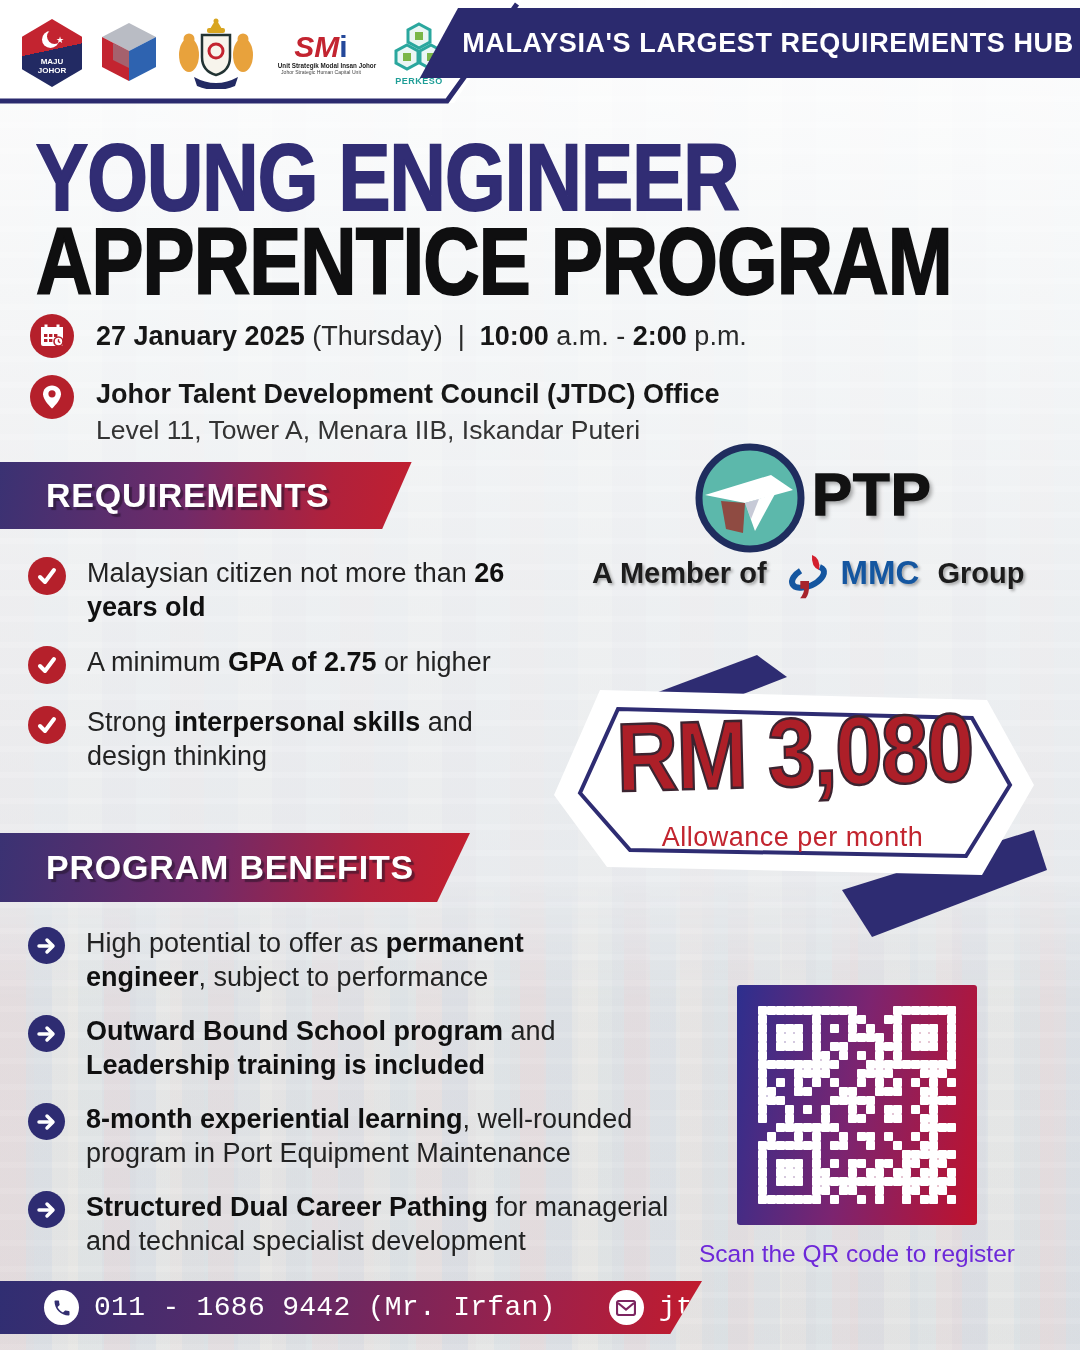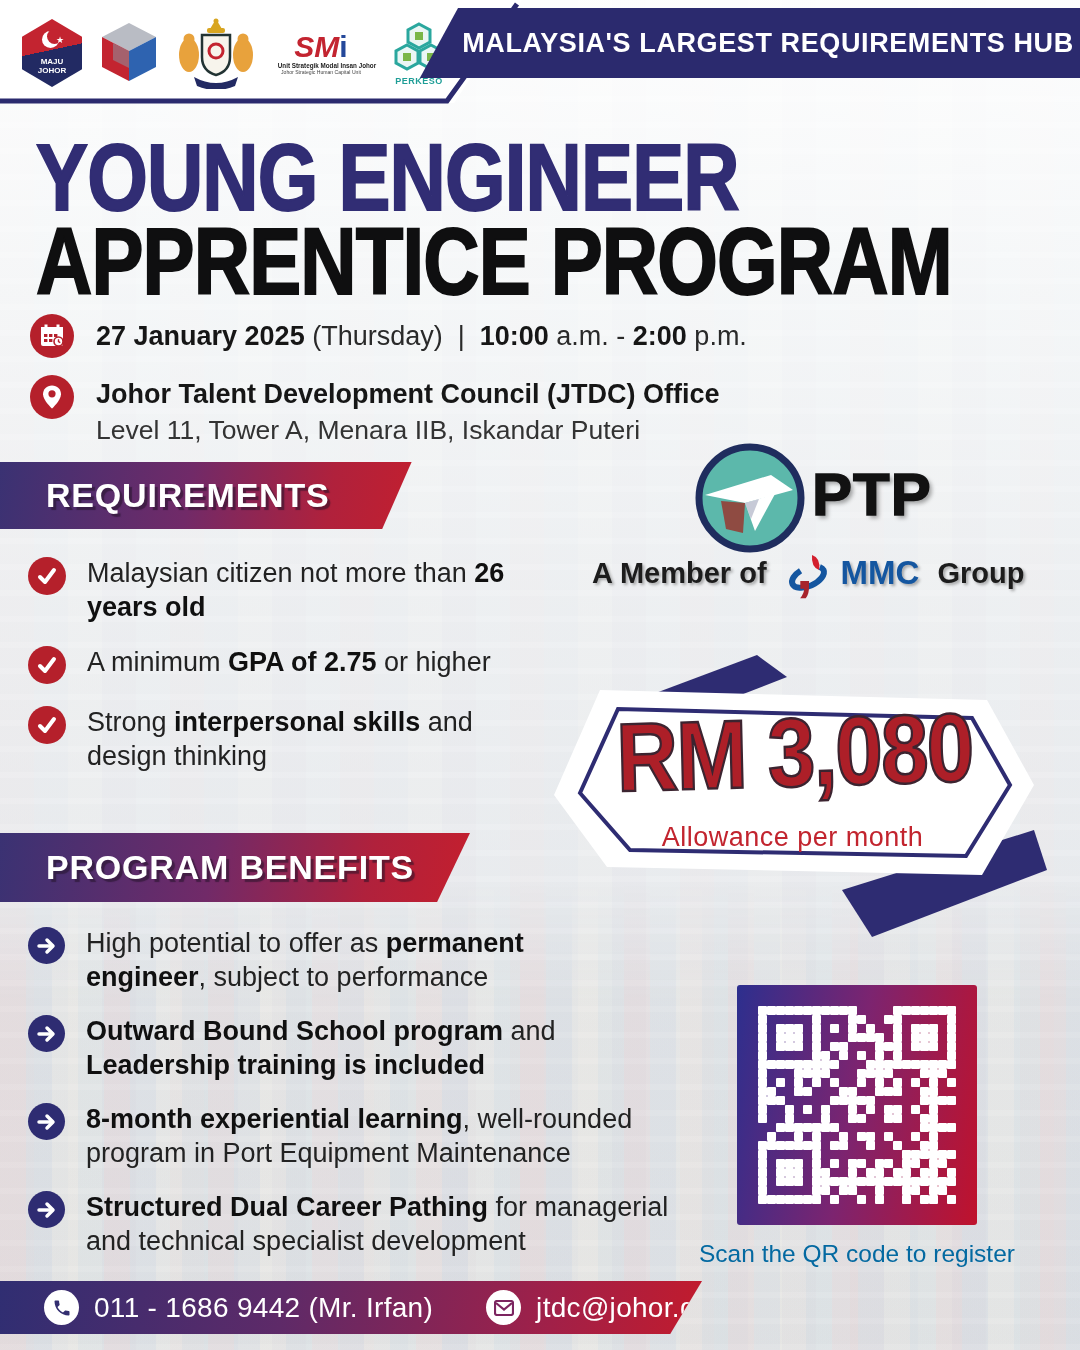--- a/index.html
+++ b/index.html
@@ -103,27 +103,27 @@
     transform:scaleX(.88) rotate(-1.5deg); transform-origin:center; white-space:nowrap; }
   .rm-caption { position:absolute; left:0; right:14px; top:177px; text-align:center; font-size:27px;
     color:#c2242e; letter-spacing:.5px; font-weight:400; }
 
   
   .qr { position:absolute; left:737px; top:985px; width:240px; height:240px; padding:21px;
     background:linear-gradient(100deg,#2d2f8e 0%,#7c2470 48%,#c0122c 100%); border-radius:3px; }
   .qr-grid { display:grid; grid-template-rows:repeat(22,9px); grid-template-columns:repeat(22,9px); }
   .qr-grid i { display:block; background:#fff; border-radius:1px; }
   .qr-caption { position:absolute; left:690px; top:1240px; width:334px; text-align:center;
-    font-size:24.5px; color:#0369a1; }
+    font-size:24.5px; color:#6d28d9; }
 
   
   .footer { position:absolute; left:0; top:1281px; width:707px; height:53px;
     background:linear-gradient(97deg,#302e72 0%,#5e2a68 40%,#a12048 78%,#c31b2c 100%);
     clip-path:polygon(0 0,99.3% 0,94.8% 100%,0 100%);
-    display:flex; align-items:center; padding-left:44px; gap:15px; }
+    display:flex; align-items:center; padding-left:44px; gap:15px;font-family:Liberation Mono, monospace; }
   .foot-icon { flex:0 0 35px; width:35px; height:35px; border-radius:50%; background:#fff;
     display:flex; align-items:center; justify-content:center; }
   .foot-text { color:#fff; font-size:28px; letter-spacing:.3px; white-space:pre; }
   .foot-gap { margin-left:38px; }
 </style>
 </head>
 <body>
 
 <div class="page">
   <div class="bg-photo"></div>

